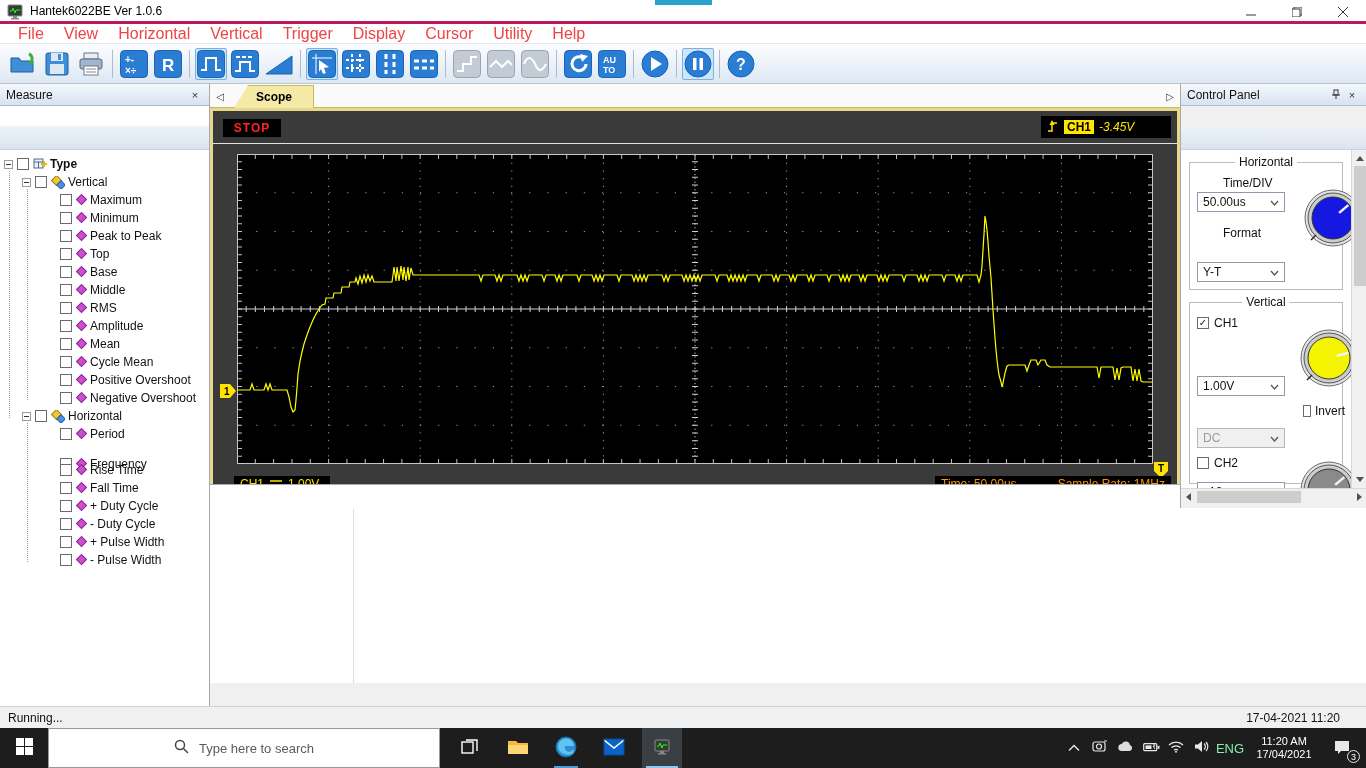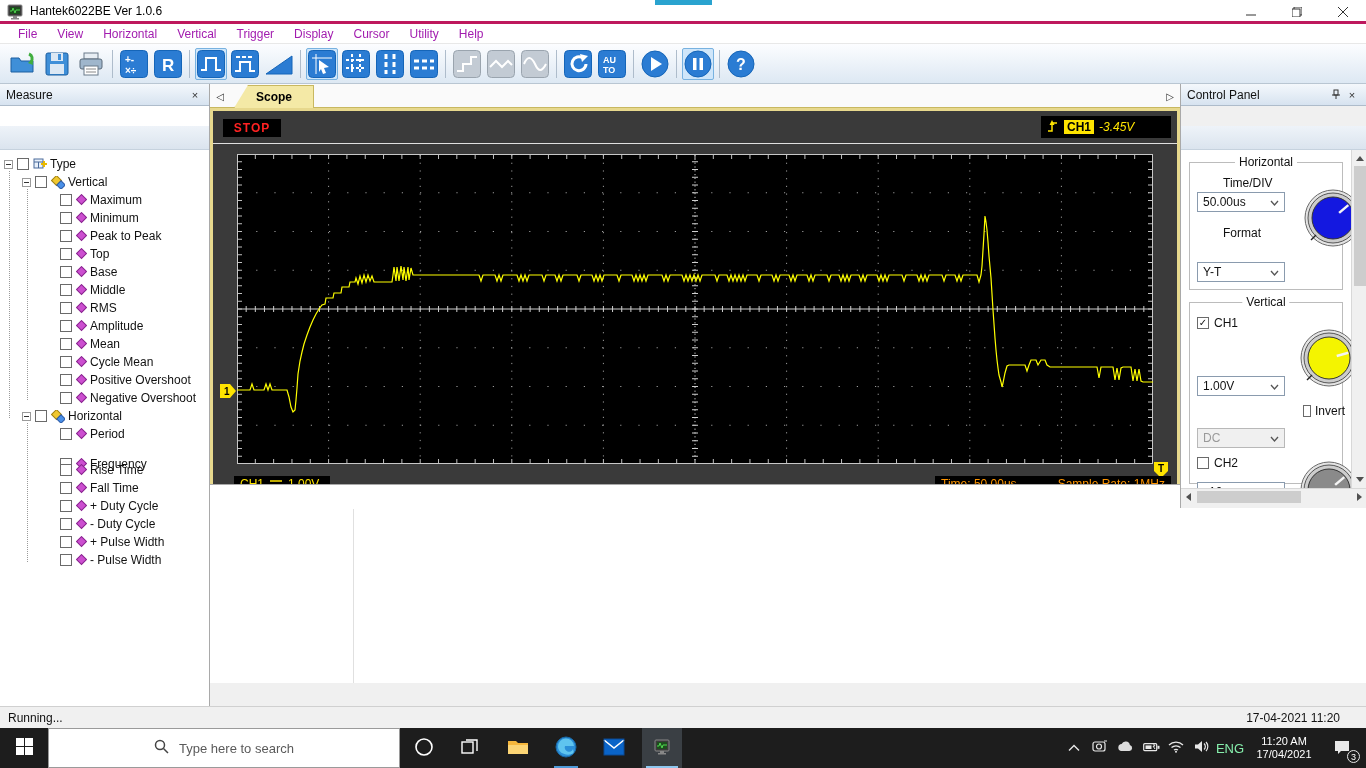--- a/index.html
+++ b/index.html
@@ -10,21 +10,21 @@
   
   #titlebar { left:0; top:0; width:1366px; height:24px; background:#ffffff; border-bottom:3px solid #be185d; }
   #app-icon { left:7px; top:4px; width:16px; height:16px; }
   #title-text { left:30px; top:4px; font-size:12px; color:#000; }
   #top-blue-strip { left:655px; top:0; width:57px; height:5px; background:#2aa3cf; }
   .winbtn { top:0; width:46px; height:24px; display:flex; align-items:center; justify-content:center; color:#222; }
   .winbtn svg { display:block; }
 
   
   #menubar { left:0; top:24px; width:1366px; height:20px; background:#ffffff; display:flex; align-items:center; padding-left:8px; border-bottom:1px solid #e8e8e8; }
-  .menu-item { padding:2px 10px; font-size:12px; color:#a21caf; }
+  .menu-item { padding:2px 10px; font-size:16px; color:#ef4444; }
 
   
   #toolbar { left:0; top:44px; width:1366px; height:40px; background:linear-gradient(#fcfdff,#dde8f3); border-bottom:1px solid #b9c6d2; display:flex; align-items:center; padding-left:6px; }
   .tbtn { width:32px; height:32px; display:flex; align-items:center; justify-content:center; border:1px solid transparent; border-radius:2px; margin:0 1px; }
   .tbtn.selected { background:#cfe6fa; border:1px solid #78b2e0; }
   .tbtn svg { display:block; }
   .tsep { width:1px; height:28px; background:#aebccb; margin:0 4px; }
 
   
   .panel-header { height:22px; background:linear-gradient(#f4f8fc,#d7e3f0); border-bottom:1px solid #aebccb; display:flex; align-items:center; padding:0 6px; font-size:12px; color:#111; }
@@ -87,21 +87,21 @@
   .sarrow { position:absolute; width:0; height:0; }
   .sthumb { position:absolute; background:#cdcdcd; }
 
   
   #statusbar { left:0; top:706px; width:1366px; height:22px; background:#f0f0f0; border-top:1px solid #d0d0d0; display:flex; align-items:center; padding:0 8px; }
   #status-right { position:absolute; right:26px; color:#111; }
 
   
   #taskbar { left:0; top:728px; width:1366px; height:40px; background:#1d1d1d; }
   .tk { position:absolute; top:0; height:40px; display:flex; align-items:center; justify-content:center; }
-  #tb-search { left:48px; width:352px; height:40px; background:#fff; border:1px solid #9a9a9a; display:flex; align-items:center; padding:0 12px; gap:10px;text-align:center; }
+  #tb-search { left:48px; width:392px; height:40px; background:#fff; border:1px solid #9a9a9a; display:flex; align-items:center; padding:0 12px; gap:10px;text-align:center; }
   #tb-search span { color:#5a5a5a; font-size:13px; }
   .app-underline { position:absolute; bottom:0; height:2px; background:#4f9bd8; }
   #tk-app { background:#3a3f44; }
   #tray-clock { flex-direction:column; line-height:13px; color:#fff; font-size:11px; text-align:center; }
   .trayico { color:#e8e8e8; }
   #notif-badge { position:absolute; right:2px; bottom:5px; width:13px; height:13px; border-radius:50%; background:#1d1d1d; border:1px solid #e8e8e8; color:#fff; font-size:9px; display:flex; align-items:center; justify-content:center; }
 </style>
 </head>
 <body>
 
@@ -313,21 +313,21 @@
         <span class="cb"></span>
         <span class="icon">
           <svg width="14" height="13">
             <rect x="1" y="1" width="9" height="9" fill="#e8f0fa" stroke="#4a6a9a"></rect>
             <line x1="1" y1="4" x2="10" y2="4" stroke="#4a6a9a"></line>
             <line x1="5.5" y1="4" x2="5.5" y2="10" stroke="#4a6a9a"></line>
             <line x1="8" y1="6" x2="14" y2="6" stroke="#e8b800" stroke-width="2"></line>
             <line x1="11" y1="3" x2="11" y2="9" stroke="#e8b800" stroke-width="2"></line>
           </svg>
         </span>
-        <span style="font-weight:normal;">Type</span>
+        <span style="font-weight:bold;">Type</span>
       </div>
       <div class="trow" style="top: 23px; left: 0px;">
         <span style="width:22px"></span>
         <span class="exp"></span>
         <span class="cb"></span>
         <span class="icon">
           <svg width="14" height="13">
             <rect x="2" y="1" width="7" height="7" transform="rotate(45 5.5 4.5)" fill="#f0c830" stroke="#a08010"></rect>
             <rect x="7" y="6" width="6" height="6" transform="rotate(45 10 9)" fill="#4a90e8" stroke="#2a5aa8"></rect>
           </svg>

